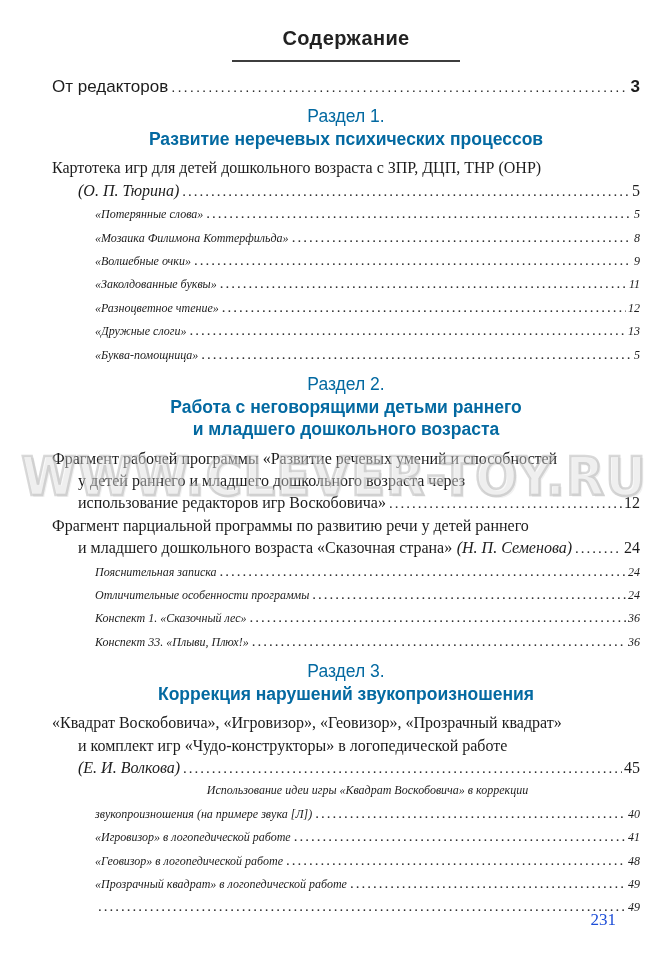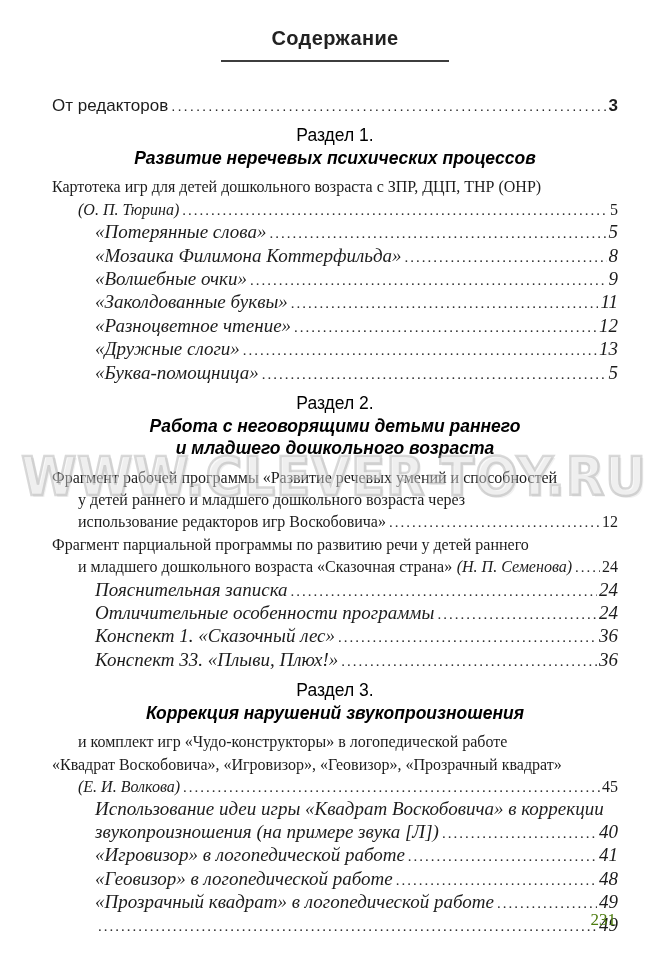--- a/index.html
+++ b/index.html
@@ -8,52 +8,52 @@
     background: #ffffff;
     color: #1c1c1c;
     font-family: "Liberation Serif", "DejaVu Serif", serif;
     position: relative;
     overflow: hidden;
   }
   .page {
     position: relative;
     width: 668px; height: 960px;
     box-sizing: border-box;
-    padding: 27px 50px 0 52px;
+    padding: 27px 28px 0 52px;
   }
   .doc-title {
     margin: 0;
     text-align: center;
     font-family: "Liberation Sans", "DejaVu Sans", sans-serif;
     font-weight: 700;
     font-size: 20px;
     letter-spacing: 0.4px;
     color: #222;
   }
   .title-rule {
     width: 228px; height: 2px;
     background: #3d3d3d;
     margin: 10px auto 0;
   }
-  .toc { margin-top: 33px; }
+  .toc { margin-top: 14px; }
 
   .toc-row {
     display: flex;
     align-items: baseline;
     line-height: 22.4px;
     font-size: 16px;
     white-space: pre;
   }
   .toc-row .row-text, .toc-row .row-em { flex: 0 0 auto; }
   .row-em { font-style: italic; }
   .row-text + .row-em { margin-left: 4.5px; }
   .indent-1 { padding-left: 26px; align-items: center; }
   .indent-2 { padding-left: 43px; }
   .sans { font-family: "Liberation Sans", "DejaVu Sans", sans-serif; font-size: 17px; }
-  .small { font-size: 19px; }
+  .small { font-size: 12px; justify-content: center; }
   .small .page-num { font-style: italic; }
   .bold-page .page-num { font-weight: 700; }
 
   .dots {
     flex: 1 1 auto;
     min-width: 0;
     overflow: hidden;
     white-space: nowrap;
     margin-left: 3px;
     color: #2e2e2e;
@@ -63,45 +63,45 @@
     font-size: 15px;
     font-style: normal;
     letter-spacing: 2px;
   }
   .page-num { margin-left: 2px; flex: 0 0 auto; }
 
   .section-heading {
     text-align: center;
     font-family: "Liberation Sans", "DejaVu Sans", sans-serif;
     margin: 7px 0 7px;
-    color: #000000;
+    color: #0369a1;
   }
   .section-number { font-size: 17.5px; font-weight: 400; line-height: 22.5px; }
-  .section-title  { font-size: 17.5px; font-weight: 700; line-height: 22.5px; white-space: pre-line; font-style: italic; }
+  .section-title  { font-size: 17.5px; font-weight: 700; line-height: 22.5px; white-space: pre-line; }
 
   .watermark {
     position: absolute;
     left: -8px; right: -8px; top: 448px;
     text-align: center;
     font-family: "DejaVu Sans", sans-serif;
     font-weight: 800;
     font-size: 50px;
     letter-spacing: 1px;
     color: rgba(235, 235, 235, 0.28);
     -webkit-text-stroke: 2.4px rgba(170, 170, 170, 0.45);
     text-shadow: 2px 2px 0 rgba(200, 200, 200, 0.25);
     z-index: 3;
     pointer-events: none;
     transform: scaleY(1.05);
   }
   .footer-num {
     position: absolute;
     top: 910px; right: 52px;
     font-size: 17px;
-    color: #4d7c0f;
+    color: #1d4ed8;
   }
 </style>
 </head>
 <body>
 
 <div class="page">
   <h1 class="doc-title">Содержание</h1>
   <div class="title-rule"></div>
   <div class="toc" id="toc">
       <div class="toc-row sans bold-page">
@@ -223,28 +223,28 @@
       <div class="toc-row indent-2 small">
     
     <span class="row-em">Конспект 33. «Плыви, Плюх!»</span>
     <span class="dots"></span>
     <span class="page-num">36</span>
   </div>
       <div class="section-heading">
     <div class="section-number">Раздел 3.</div>
     <div class="section-title">Коррекция нарушений звукопроизношения</div>
   </div>
+      <div class="toc-row">
+    <span class="row-text">«Квадрат Воскобовича», «Игровизор», «Геовизор», «Прозрачный квадрат»</span>
+    
+    
+    
+  </div>
       <div class="toc-row indent-1">
     <span class="row-text">и комплект игр «Чудо-конструкторы» в логопедической работе</span>
-    
-    
-    
-  </div>
-      <div class="toc-row">
-    <span class="row-text">«Квадрат Воскобовича», «Игровизор», «Геовизор», «Прозрачный квадрат»</span>
     
     
     
   </div>
       <div class="toc-row indent-1">
     
     <span class="row-em">(Е. И. Волкова)</span>
     <span class="dots"></span>
     <span class="page-num">45</span>
   </div>

